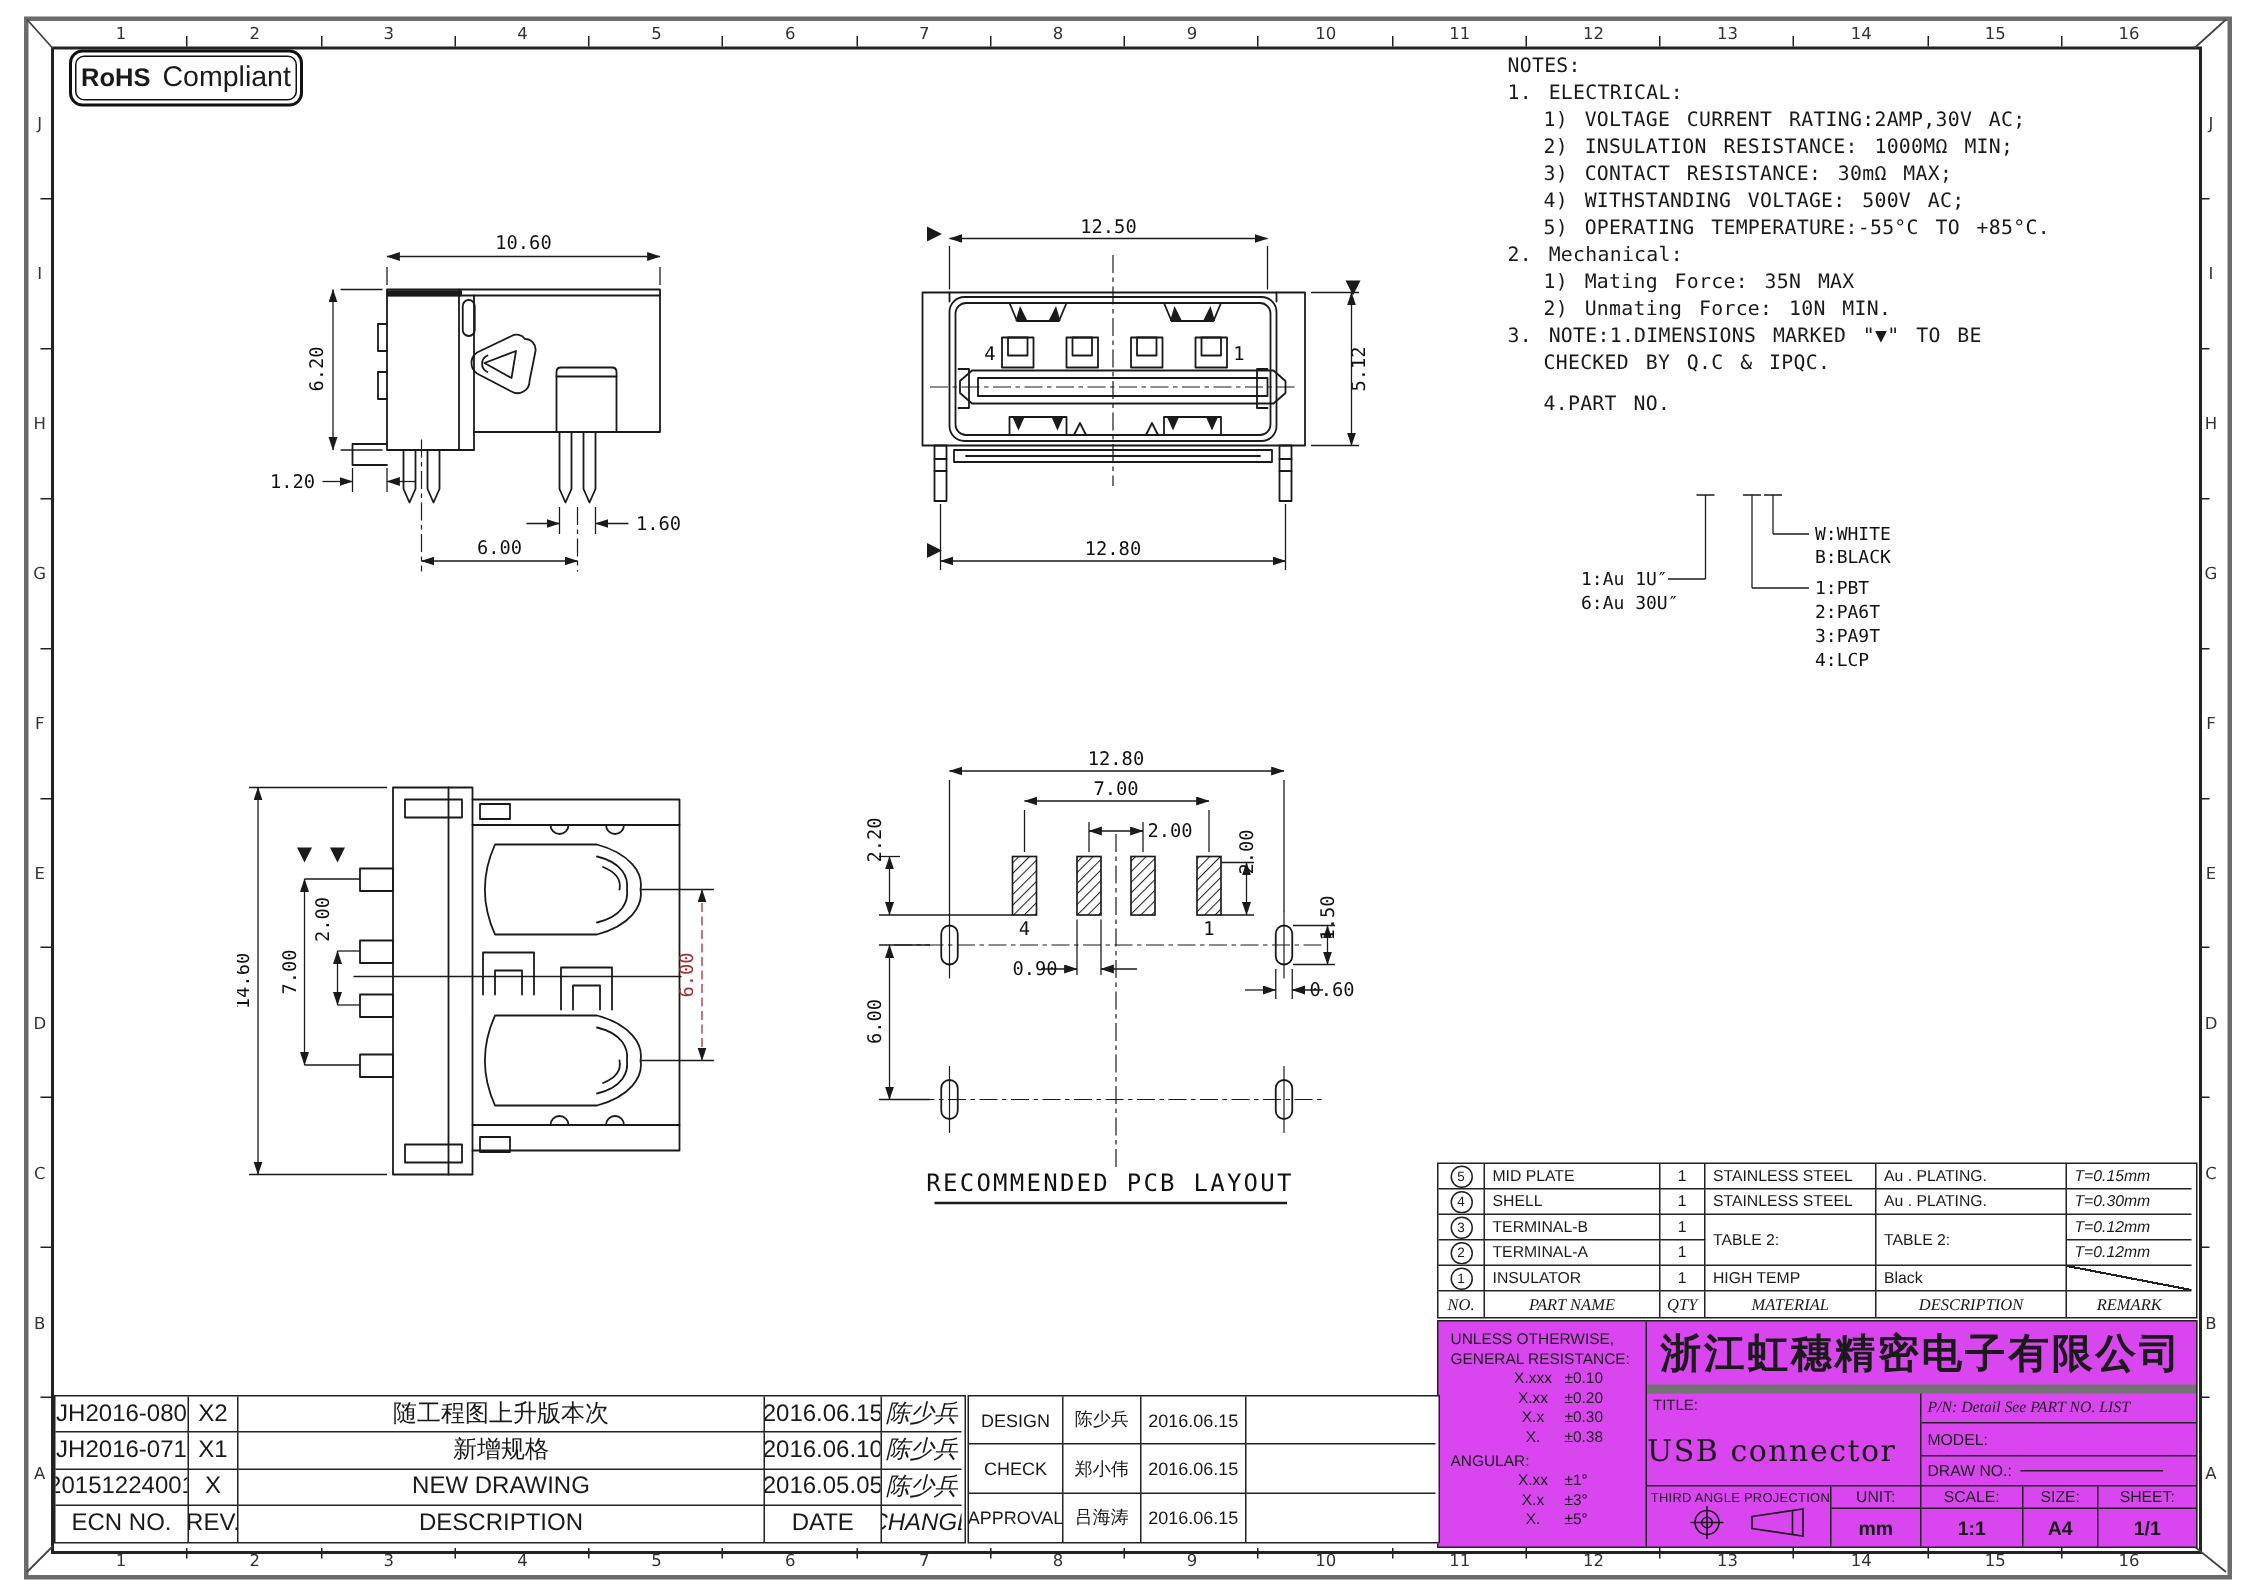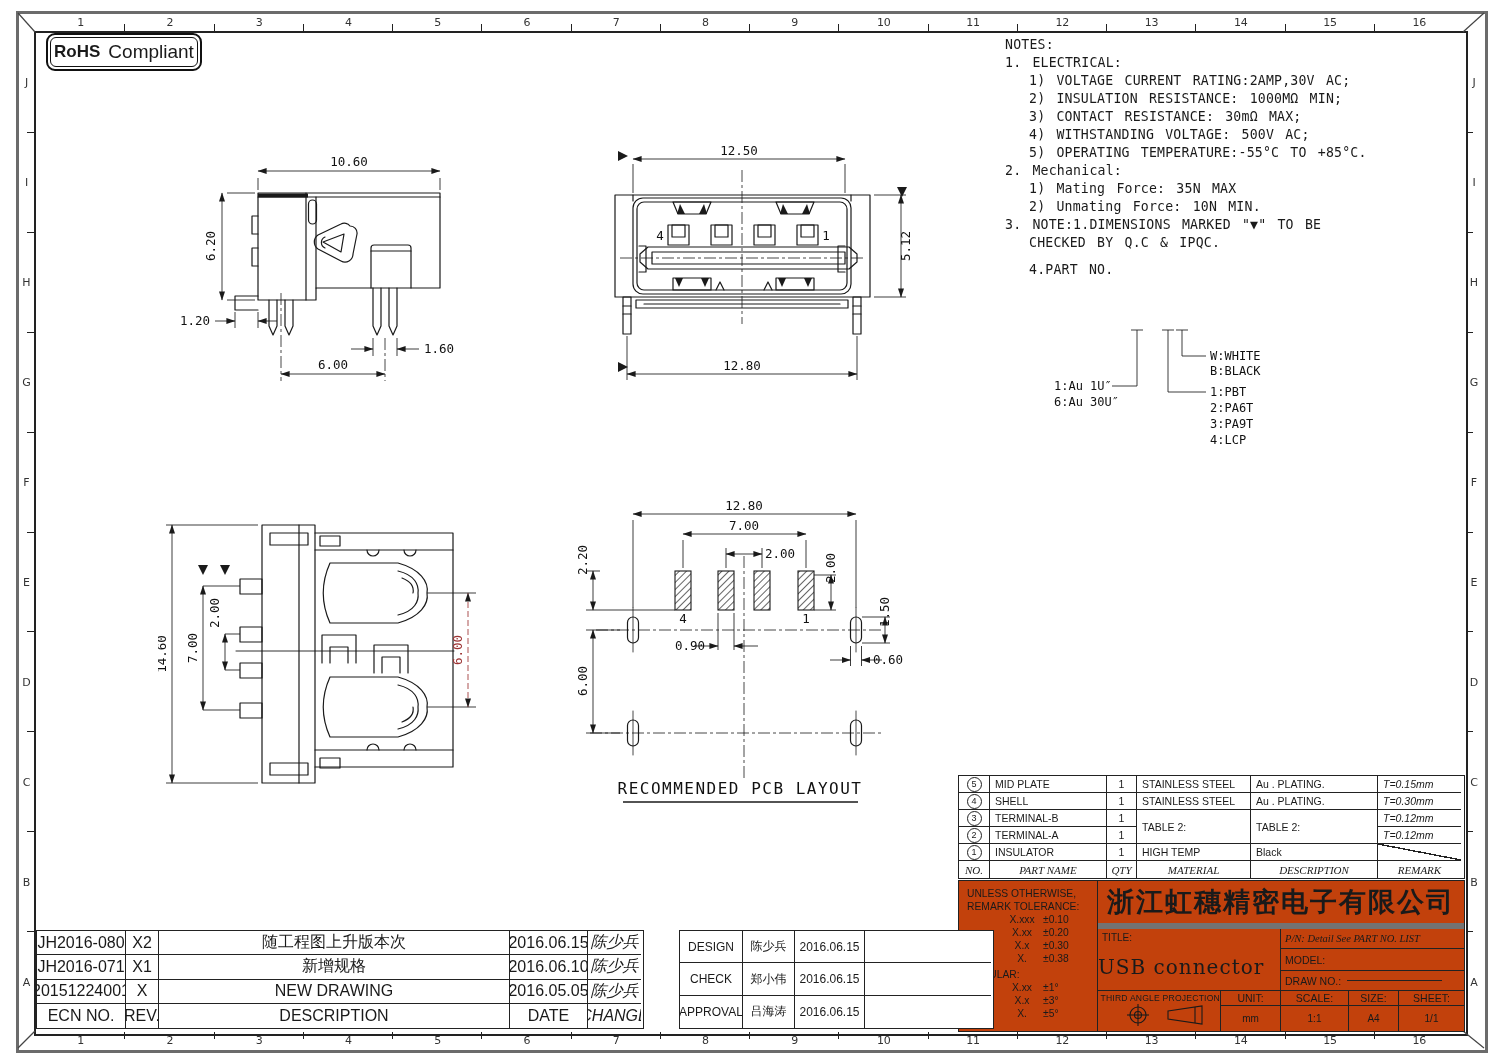--- a/index.html
+++ b/index.html
@@ -41,44 +41,44 @@
   text.tree{font:12px "DejaVu Sans Mono",monospace;fill:#111;text-anchor:start;}
   text.cap{font:16px "DejaVu Sans Mono",monospace;fill:#111;text-anchor:middle;letter-spacing:1.5px;}
   .pad{fill:url(#hatch);stroke:#1a1a1a;stroke-width:1.1;}
   .redl{stroke:#9c3333;}
   text.redt{fill:#9c3333;}
   
   .grid{position:absolute;display:grid;border:1.5px solid #222;background:#fff;}
   .tc{border-right:1px solid #222;border-bottom:1px solid #222;display:flex;align-items:center;justify-content:center;overflow:hidden;}
   .tc.nr{border-right:none;font-style:italic;} .tc.nb{border-bottom:none;} .tc.left{justify-content:flex-start;padding-left:5px;}
   .rev-table{left:36px;top:930px;width:606px;grid-template-columns:89px 33px 351px 78px 53px;grid-auto-rows:24.3px;font-size:16px;}
-  .appr-table{left:679px;top:930px;width:313px;grid-template-columns:63px 52px 70px 126px;grid-auto-rows:32.4px;font-size:12px;}
+  .appr-table{left:645px;top:930px;width:313px;grid-template-columns:63px 52px 70px 126px;grid-auto-rows:32.4px;font-size:12px;}
   .bom-table{left:958px;top:775px;width:505px;grid-template-columns:31px 117px 30px 114px 127px 83px;grid-auto-rows:17px;font-size:10.5px;}
   .bom-table .hdr{font:italic 11px "Liberation Serif",serif;}
   .circ{width:13px;height:13px;border:1px solid #222;border-radius:50%;font-size:9px;display:flex;align-items:center;justify-content:center;}
   .diag{background:linear-gradient(to top right,transparent calc(50% - .7px),#222 calc(50% - .7px),#222 calc(50% + .7px),transparent calc(50% + .7px));}
   
-  .title-block{position:absolute;left:958px;top:880px;width:505px;height:150px;border:1.5px solid #222;background:#c2410c;}
+  .title-block{position:absolute;left:958px;top:880px;width:505px;height:150px;border:1.5px solid #222;background:#d946ef;}
   .tb{position:absolute;box-sizing:border-box;}
   .tol{left:0;top:0;width:139px;height:150px;border-right:1px solid #222;font-size:10.3px;line-height:13px;padding:6px 0 0 8px;}
   .tol .rw{display:flex;margin-left:34px;text-align:center;} .tol .rw .k{width:42px;} 
   .company{left:139px;top:0;width:366px;height:48px;border-bottom:6px solid #737373;display:flex;align-items:center;justify-content:center;
            font-weight:bold;font-size:27px;letter-spacing:2px;font-family:"Liberation Sans",sans-serif;}
   .ttl{left:139px;top:48px;width:183px;height:62px;border-right:1px solid #222;border-bottom:1px solid #222;}
   .ttl .lab{position:absolute;left:4px;top:3px;font-size:10px;}
   .ttl .val{position:absolute;left:0;right:0;top:26px;text-align:left;font:20px "DejaVu Serif",serif;letter-spacing:1px;}
   .pn{left:322px;top:48px;width:183px;height:20px;border-bottom:1px solid #222;font:italic 10.5px "Liberation Serif",serif;
       display:flex;align-items:center;padding-left:4px;}
   .model{left:322px;top:68px;width:183px;height:22px;border-bottom:1px solid #222;font-size:10.5px;display:flex;align-items:center;padding-left:4px;}
   .drawno{left:322px;top:90px;width:183px;height:20px;border-bottom:1px solid #222;font-size:10.5px;display:flex;align-items:center;padding-left:4px;}
   .drawno .dash{display:inline-block;width:95px;height:1px;background:#222;margin-left:6px;}
   .proj{left:139px;top:110px;width:123px;height:40px;border-right:1px solid #222;text-align:right;}
   .proj .lab{font-size:8.6px;letter-spacing:.2px;margin-top:2px;}
   .mini{position:absolute;box-sizing:border-box;border-right:1px solid #222;text-align:center;font-size:10.5px;}
-  .mini .l{border-bottom:1px solid #222;height:14px;line-height:14px;} .mini .v{height:25px;line-height:25px;font-size:10px;}
+  .mini .l{border-bottom:1px solid #222;height:14px;line-height:14px;} .mini .v{height:25px;line-height:25px;font-size:13px;font-weight:bold;}
   .mini:last-child,.nr2{border-right:none;}
 </style>
 </head>
 <body>
 
 <div class="page">
 
   <svg width="0" height="0" style="position:absolute" aria-hidden="true">
     <defs>
       <marker id="arr" markerWidth="10" markerHeight="8" refX="8.6" refY="3" orient="auto-start-reverse" markerUnits="userSpaceOnUse">
@@ -586,21 +586,21 @@
     <div class="tc nb hdr">PART NAME</div>
     <div class="tc nb hdr">QTY</div>
     <div class="tc nb hdr">MATERIAL</div>
     <div class="tc nb hdr">DESCRIPTION</div>
     <div class="tc nr nb hdr">REMARK</div>
   </div>
 
   <div class="title-block">
     <div class="tb tol">
       <div>UNLESS OTHERWISE,</div>
-      <div>REMARK TOLERANCE:</div>
+      <div>GENERAL RESISTANCE:</div>
       <div class="rw">
           <span class="k">X.xxx</span>
           <span>±0.10</span>
         </div>
       <div class="rw">
           <span class="k">X.xx</span>
           <span>±0.20</span>
         </div>
       <div class="rw">
           <span class="k">X.x</span>

